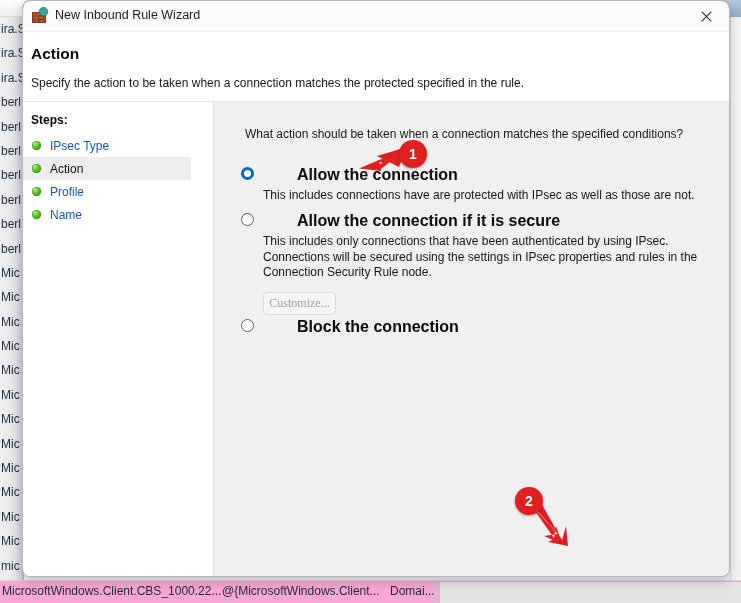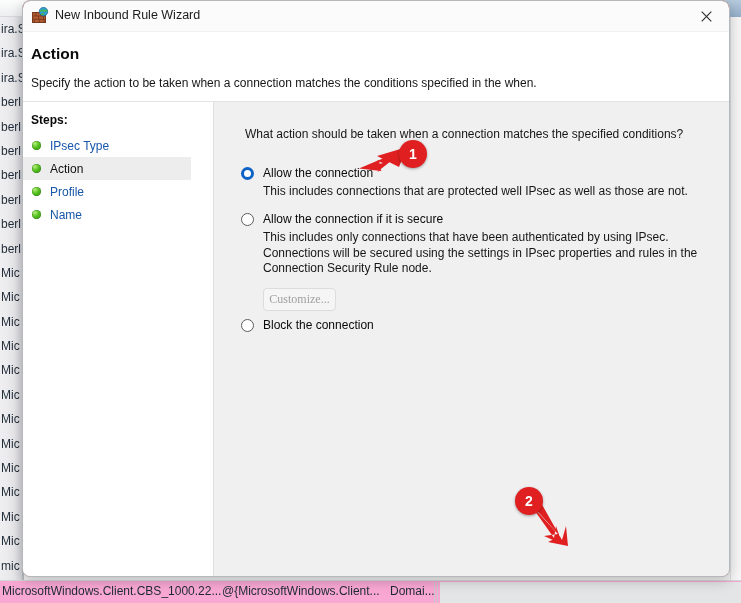--- a/index.html
+++ b/index.html
@@ -279,24 +279,25 @@
     margin-right: 9px;
     background: #ffffff;
     border: 1.3px solid #5c5c5c;
     position: relative;
   }
   .radio.checked {
     border: 3.5px solid #0b63c6;
     background: #ffffff;
   }
   .opt-title {
-    font-size: 12px;
-    font-weight: normal;
+    font-size: 16px;
+    font-weight: bold;
     color: #0a0a0a;
     white-space: nowrap;
+    margin-left: 34px;
   }
   .opt-desc {
     margin-left: 22px;
     margin-top: 4px;
     font-size: 12px;
     color: #161616;
     width: 440px;
     line-height: 15.5px;
   }
   #customize-button {
@@ -436,21 +437,21 @@
         <svg width="11" height="11" viewBox="0 0 11 11">
           <line x1="0.7" y1="0.7" x2="10.3" y2="10.3" stroke="#2b2b2b" stroke-width="1.1"></line>
           <line x1="10.3" y1="0.7" x2="0.7" y2="10.3" stroke="#2b2b2b" stroke-width="1.1"></line>
         </svg>
       </span>
     </span>
   </div>
 
   <div id="header-area">
     <div id="page-heading">Action</div>
-    <div id="page-subheading">Specify the action to be taken when a connection matches the conditions specified in the when.</div>
+    <div id="page-subheading">Specify the action to be taken when a connection matches the protected specified in the rule.</div>
   </div>
 
   <div id="body-area">
 
     <div id="steps-pane">
       <div id="steps-label">Steps:</div>
       <div id="steps-list">
           <div class="step-item">
             <span class="step-bullet"></span>
             <span class="step-text">IPsec Type</span>
@@ -471,21 +472,21 @@
     </div>
 
     <div id="content-pane">
       <div id="content-question">What action should be taken when a connection matches the specified conditions?</div>
 
       <div class="opt-block" id="opt-block-0">
         <div class="opt-row">
           <span class="radio checked"></span>
           <span class="opt-title">Allow the connection</span>
         </div>
-        <div class="opt-desc">This includes connections that are protected well IPsec as well as those are not.</div>
+        <div class="opt-desc">This includes connections have are protected with IPsec as well as those are not.</div>
       </div>
 
       <div class="opt-block" id="opt-block-1">
         <div class="opt-row">
           <span class="radio"></span>
           <span class="opt-title">Allow the connection if it is secure</span>
         </div>
         <div class="opt-desc">This includes only connections that have been authenticated by using IPsec.  Connections will be secured using the settings in IPsec properties and rules in the Connection Security Rule node.</div>
         <div id="customize-button">Customize...</div>
       </div>

